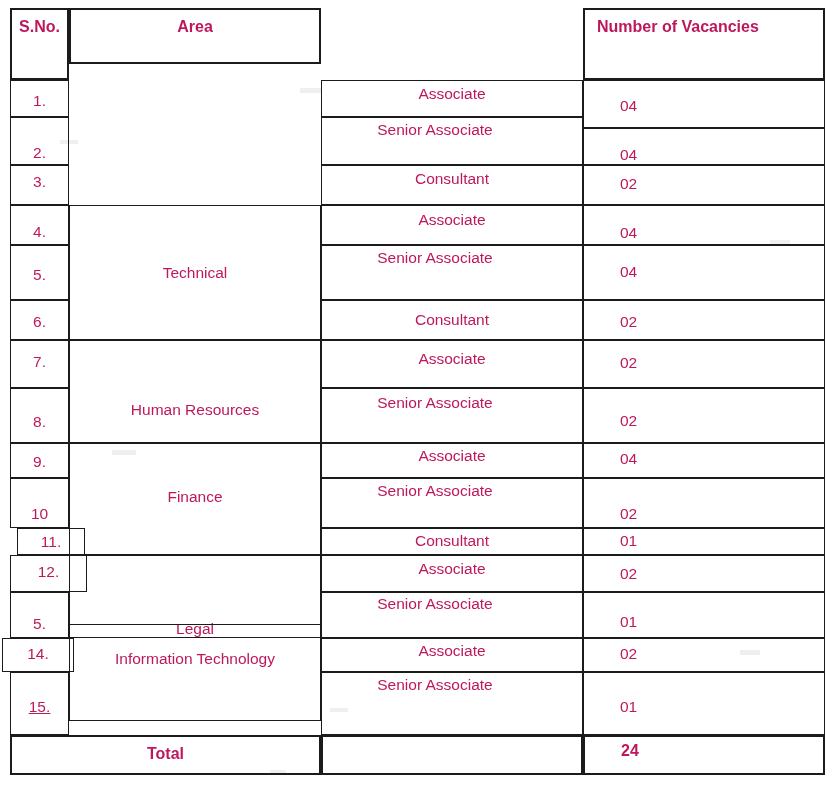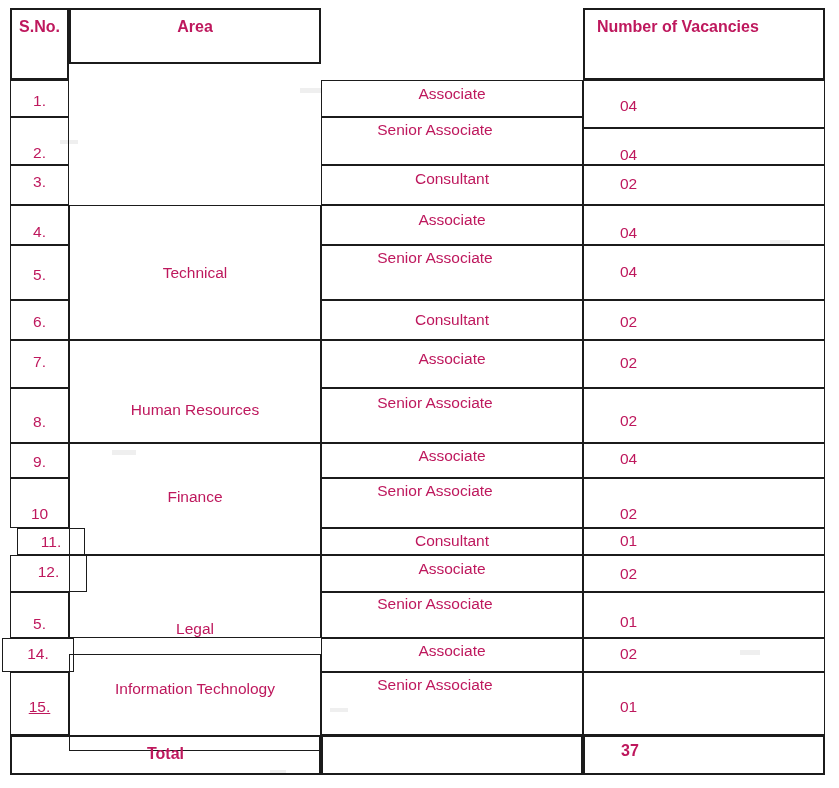--- a/index.html
+++ b/index.html
@@ -140,21 +140,21 @@
   </div>
 
   <div class="cell" style="left:69px;top:443px;width:252px;height:112px;">
     <span class="txt center" style="top:44px;">Finance</span>
   </div>
 
   <div class="cell" style="left:69px;top:555px;width:252px;height:83px;">
     <span class="txt center" style="top:64px;">Legal</span>
   </div>
 
-  <div class="cell" style="left:69px;top:654px;width:252px;height:97px;">
+  <div class="cell" style="left:69px;top:624px;width:252px;height:97px;">
     <span class="txt center" style="top:25px;">Information Technology</span>
   </div>
 
   <div class="cell" style="left:321px;top:80px;width:262px;height:37px;">
     <span class="txt center" style="top:4px;">Associate</span>
   </div>
   <div class="cell" style="left:321px;top:117px;width:262px;height:48px;">
     <span class="txt center" style="top:3px;padding-right:34px;">Senior Associate</span>
   </div>
   <div class="cell" style="left:321px;top:165px;width:262px;height:40px;">
@@ -243,16 +243,16 @@
     <span class="txt left-pad" style="top:25px;">01</span>
   </div>
 
   <div class="cell thick" style="left:10px;top:735px;width:311px;height:40px;">
     <span class="txt center bold" style="top:8px;font-size:16px;">Total</span>
   </div>
   <div class="cell thick" style="left:321px;top:735px;width:262px;height:40px;">
     <span class="txt center" style="top:8px;"></span>
   </div>
   <div class="cell thick" style="left:583px;top:735px;width:242px;height:40px;">
-    <span class="txt left-pad bold" style="top:5px;font-size:16px;">37</span>
+    <span class="txt left-pad bold" style="top:5px;font-size:16px;">24</span>
   </div>
 
 </div>
 
 </body></html>

